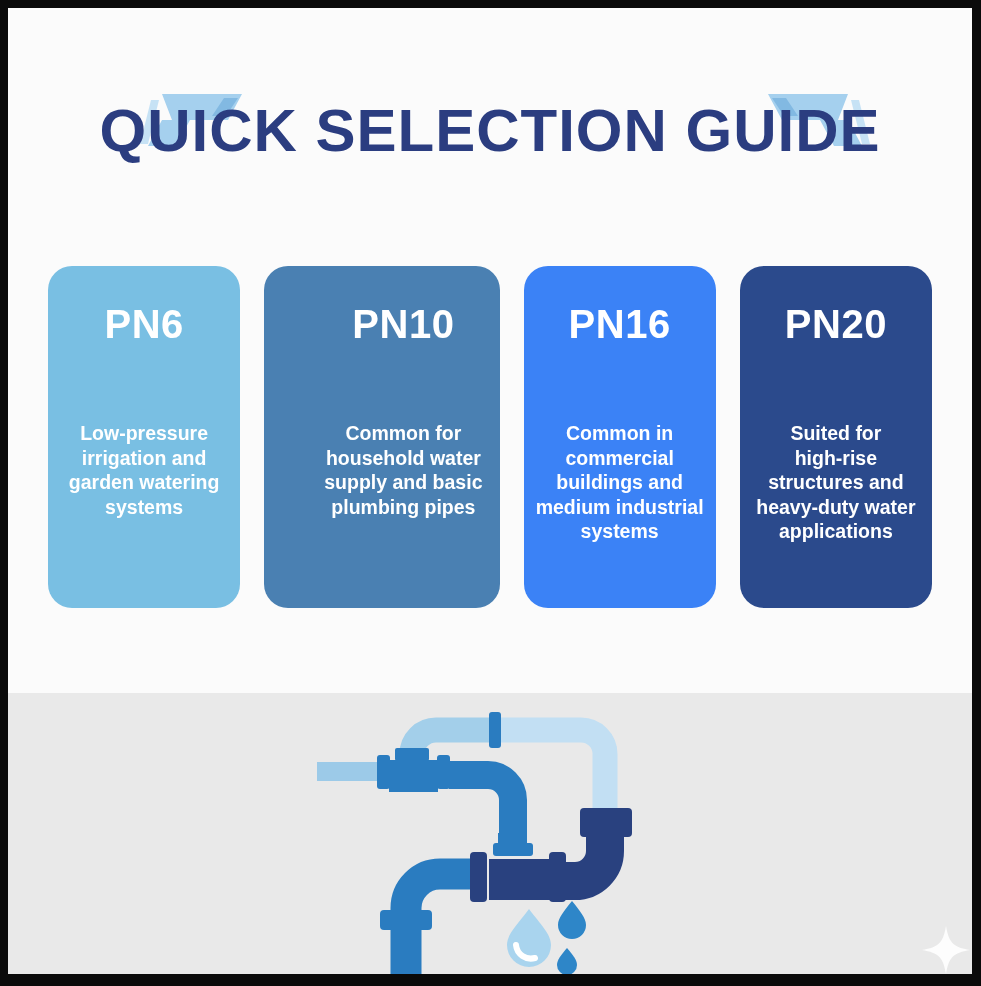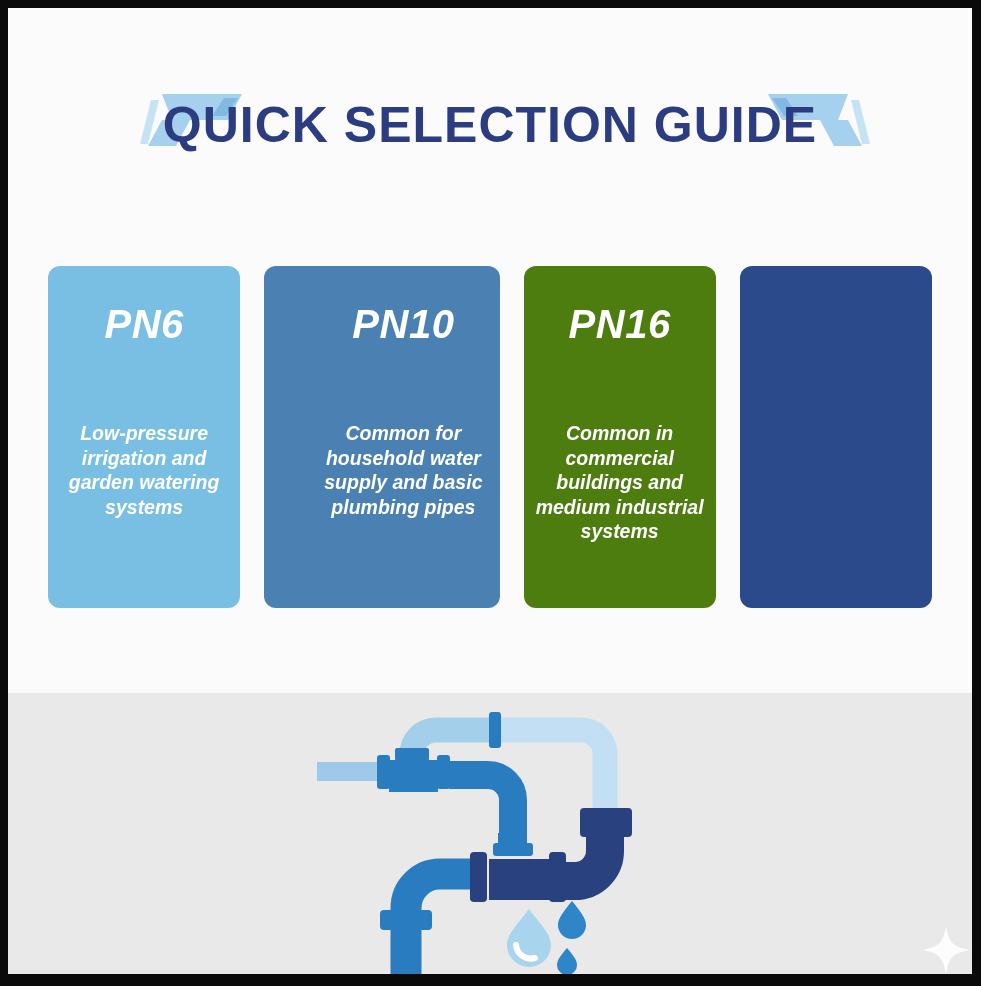--- a/index.html
+++ b/index.html
@@ -12,33 +12,32 @@
   }
 
   
   .header { position:absolute; left:0; top:0; width:100%; height:180px; }
   .deco { position:absolute; top:78px; width:130px; height:70px; z-index:1; }
   .deco.left  { left:118px; }
   .deco.right { left:746px; transform:scaleX(-1); }
   .page-title {
     position:absolute; left:0; top:88px; width:100%;
     text-align:center; z-index:2;
-    font-size:50px; font-weight:bold; letter-spacing:1px;
+    font-size:60px; font-weight:bold; letter-spacing:1px;
     color:#2B3D80;
   }
 
   
   .cards {
     position:absolute; left:40px; top:258px; width:884px; height:342px;
     display:flex; gap:24px;
   }
   .card {
-    flex:1; border-radius:12px; color:#ffffff; text-align:center;
+    flex:1; border-radius:24px; color:#ffffff; text-align:center;
     overflow:hidden;
-    font-style:italic;
   }
   .card-label {
     margin-top:37px; font-size:40px; line-height:42px; font-weight:bold;
     letter-spacing:0.5px;
   }
   .card-desc {
     margin-top:76px; padding:0 10px;
     font-size:19.5px; line-height:24.5px; font-weight:bold;
     white-space:pre-line;
   }
@@ -77,29 +76,35 @@
 garden watering
 systems</div>
     </div>
     <div class="card" style="background-color: rgb(74, 128, 178); padding-left: 43px;">
       <div class="card-label">PN10</div>
       <div class="card-desc">Common for
 household water
 supply and basic
 plumbing pipes</div>
     </div>
-    <div class="card" style="background-color: #4d7c0f;">
+    <div class="card" style="background-color: #3b82f6;">
       <div class="card-label">PN16</div>
       <div class="card-desc">Common in
 commercial
 buildings and
 medium industrial
 systems</div>
     </div>
     <div class="card" style="background-color: rgb(43, 74, 140);">
+      <div class="card-label">PN20</div>
+      <div class="card-desc">Suited for
+high-rise
+structures and
+heavy-duty water
+applications</div>
     </div>
   </div>
 
   <div class="gray-section">
     <svg class="pipes-svg" viewBox="0 0 964 281" aria-hidden="true">
 
       <path d="M404,66 L404,61 A24,24 0 0 1 428,37 L481,37" fill="none" stroke="#A3CFEA" stroke-width="25"></path>
 
       <path d="M493,37 L573,37 A24,24 0 0 1 597,61 L597,117" fill="none" stroke="#C2DFF3" stroke-width="25"></path>
 

